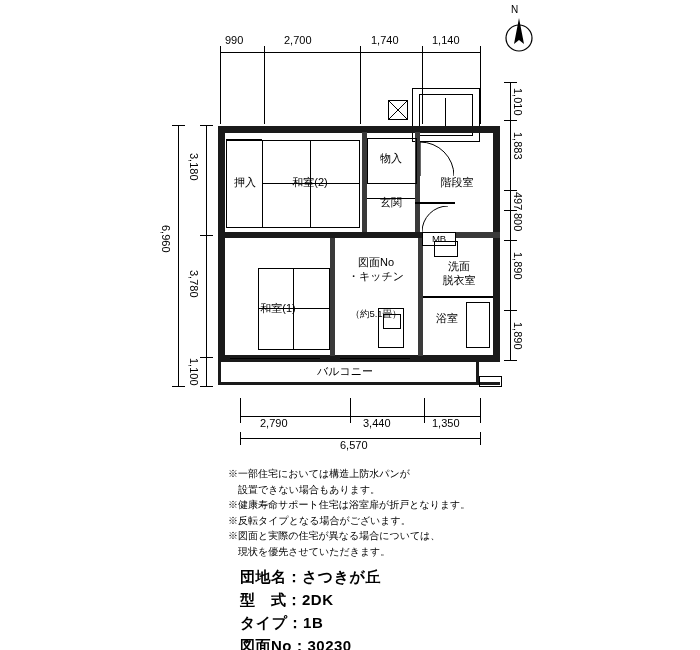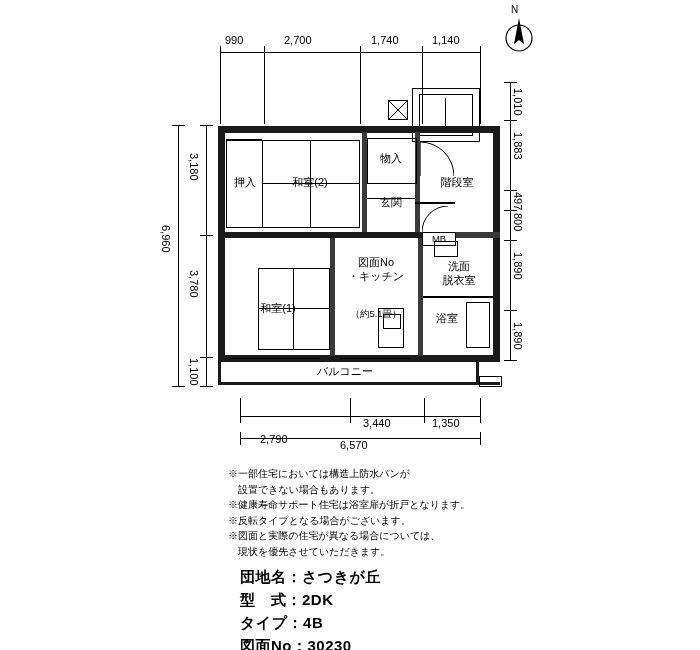--- a/index.html
+++ b/index.html
@@ -249,21 +249,21 @@
     <div class="abs thin" style="left:30px; top:278px; width:90px; height:1px;"></div>
     <div class="abs thin" style="left:140px; top:278px; width:70px; height:1px;"></div>
   </div>
 
   <div class="abs" style="left:200px; top:408px; width:300px; height:36px;">
     <div class="abs dimline" style="left:40px; top:8px; width:240px;"></div>
     <div class="abs tick" style="left:40px;  top:2px; height:13px;"></div>
     <div class="abs tick" style="left:150px; top:2px; height:13px;"></div>
     <div class="abs tick" style="left:224px; top:2px; height:13px;"></div>
     <div class="abs tick" style="left:280px; top:2px; height:13px;"></div>
-    <div class="abs dim" style="left:60px;  top:25px;">2,790</div>
+    <div class="abs dim" style="left:60px;  top:9px;">2,790</div>
     <div class="abs dim" style="left:163px; top:9px;">3,440</div>
     <div class="abs dim" style="left:232px; top:9px;">1,350</div>
     <div class="abs dimline" style="left:40px; top:30px; width:240px;"></div>
     <div class="abs tick" style="left:40px;  top:24px; height:13px;"></div>
     <div class="abs tick" style="left:280px; top:24px; height:13px;"></div>
     <div class="abs dim" style="left:140px; top:31px;">6,570</div>
   </div>
 
   <div class="abs dimline-v" style="left:240px; top:398px; height:18px;"></div>
   <div class="abs dimline-v" style="left:350px; top:398px; height:18px;"></div>
@@ -280,20 +280,20 @@
   </div>
 
   <div class="abs" style="left:240px; top:568px;">
     <div class="info" style="margin-bottom:4px;">
       <span>団地名</span><span>：</span><span>さつきが丘</span>
     </div>
     <div class="info" style="margin-bottom:4px;">
       <span>型　式</span><span>：</span><span>2DK</span>
     </div>
     <div class="info" style="margin-bottom:4px;">
-      <span>タイプ</span><span>：</span><span>4B</span>
+      <span>タイプ</span><span>：</span><span>1B</span>
     </div>
     <div class="info">
       <span>図面No</span><span>：</span><span>30230</span>
     </div>
   </div>
 
 </div>
 
 </body></html>

